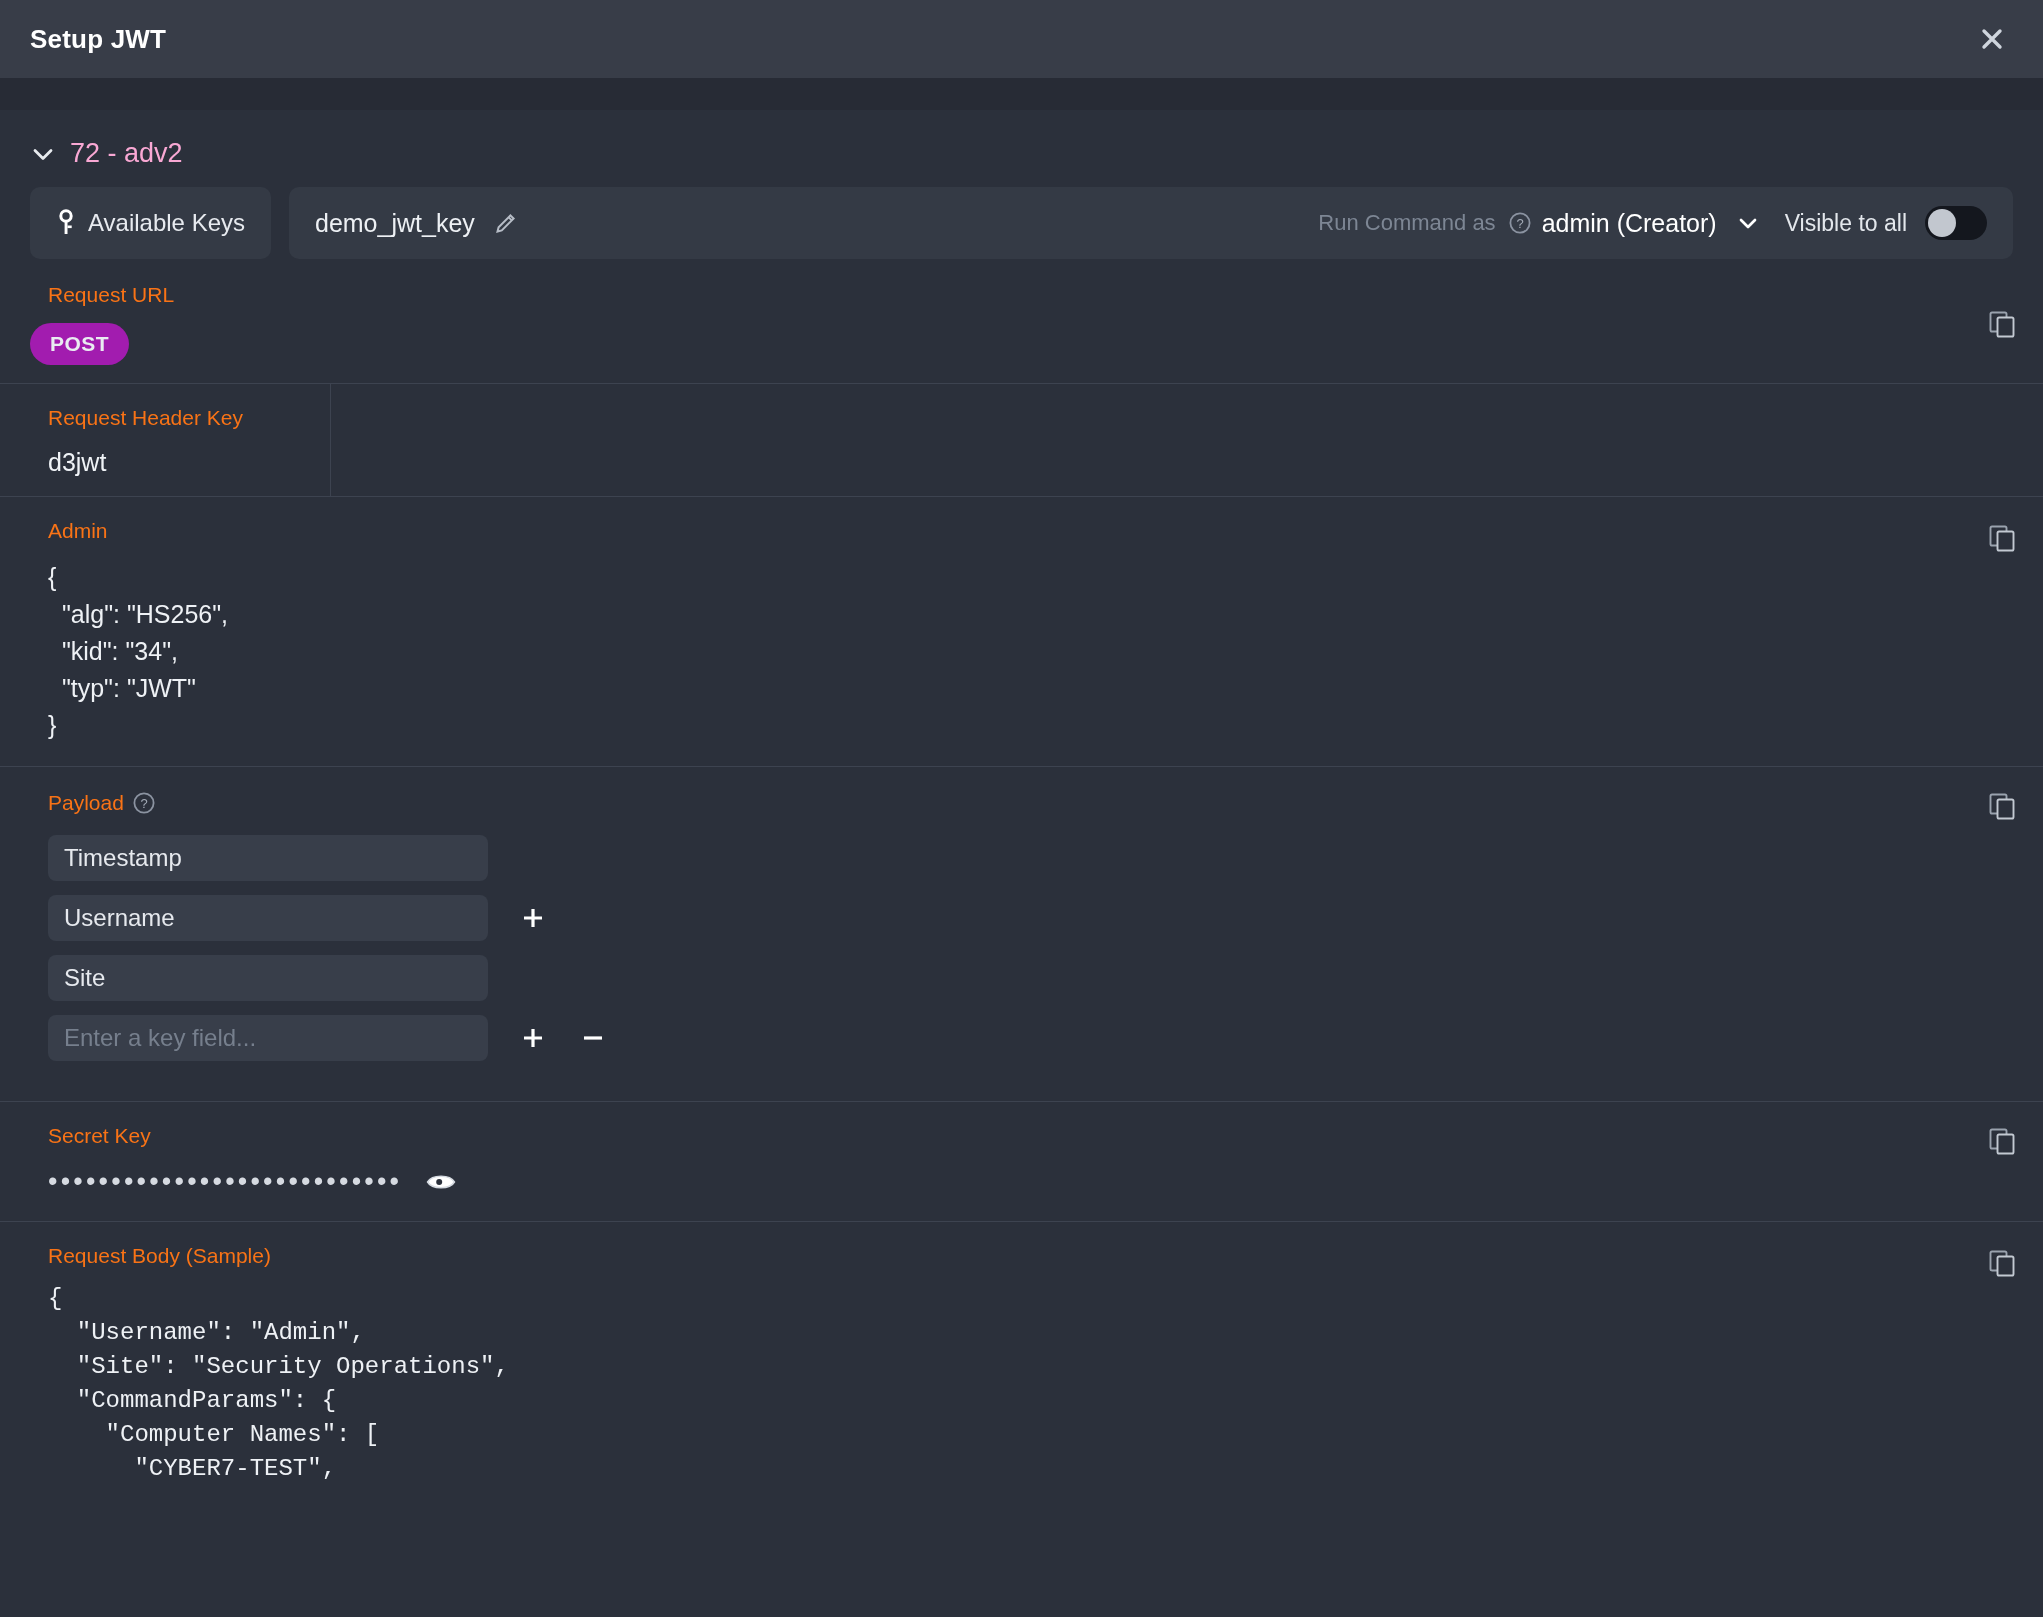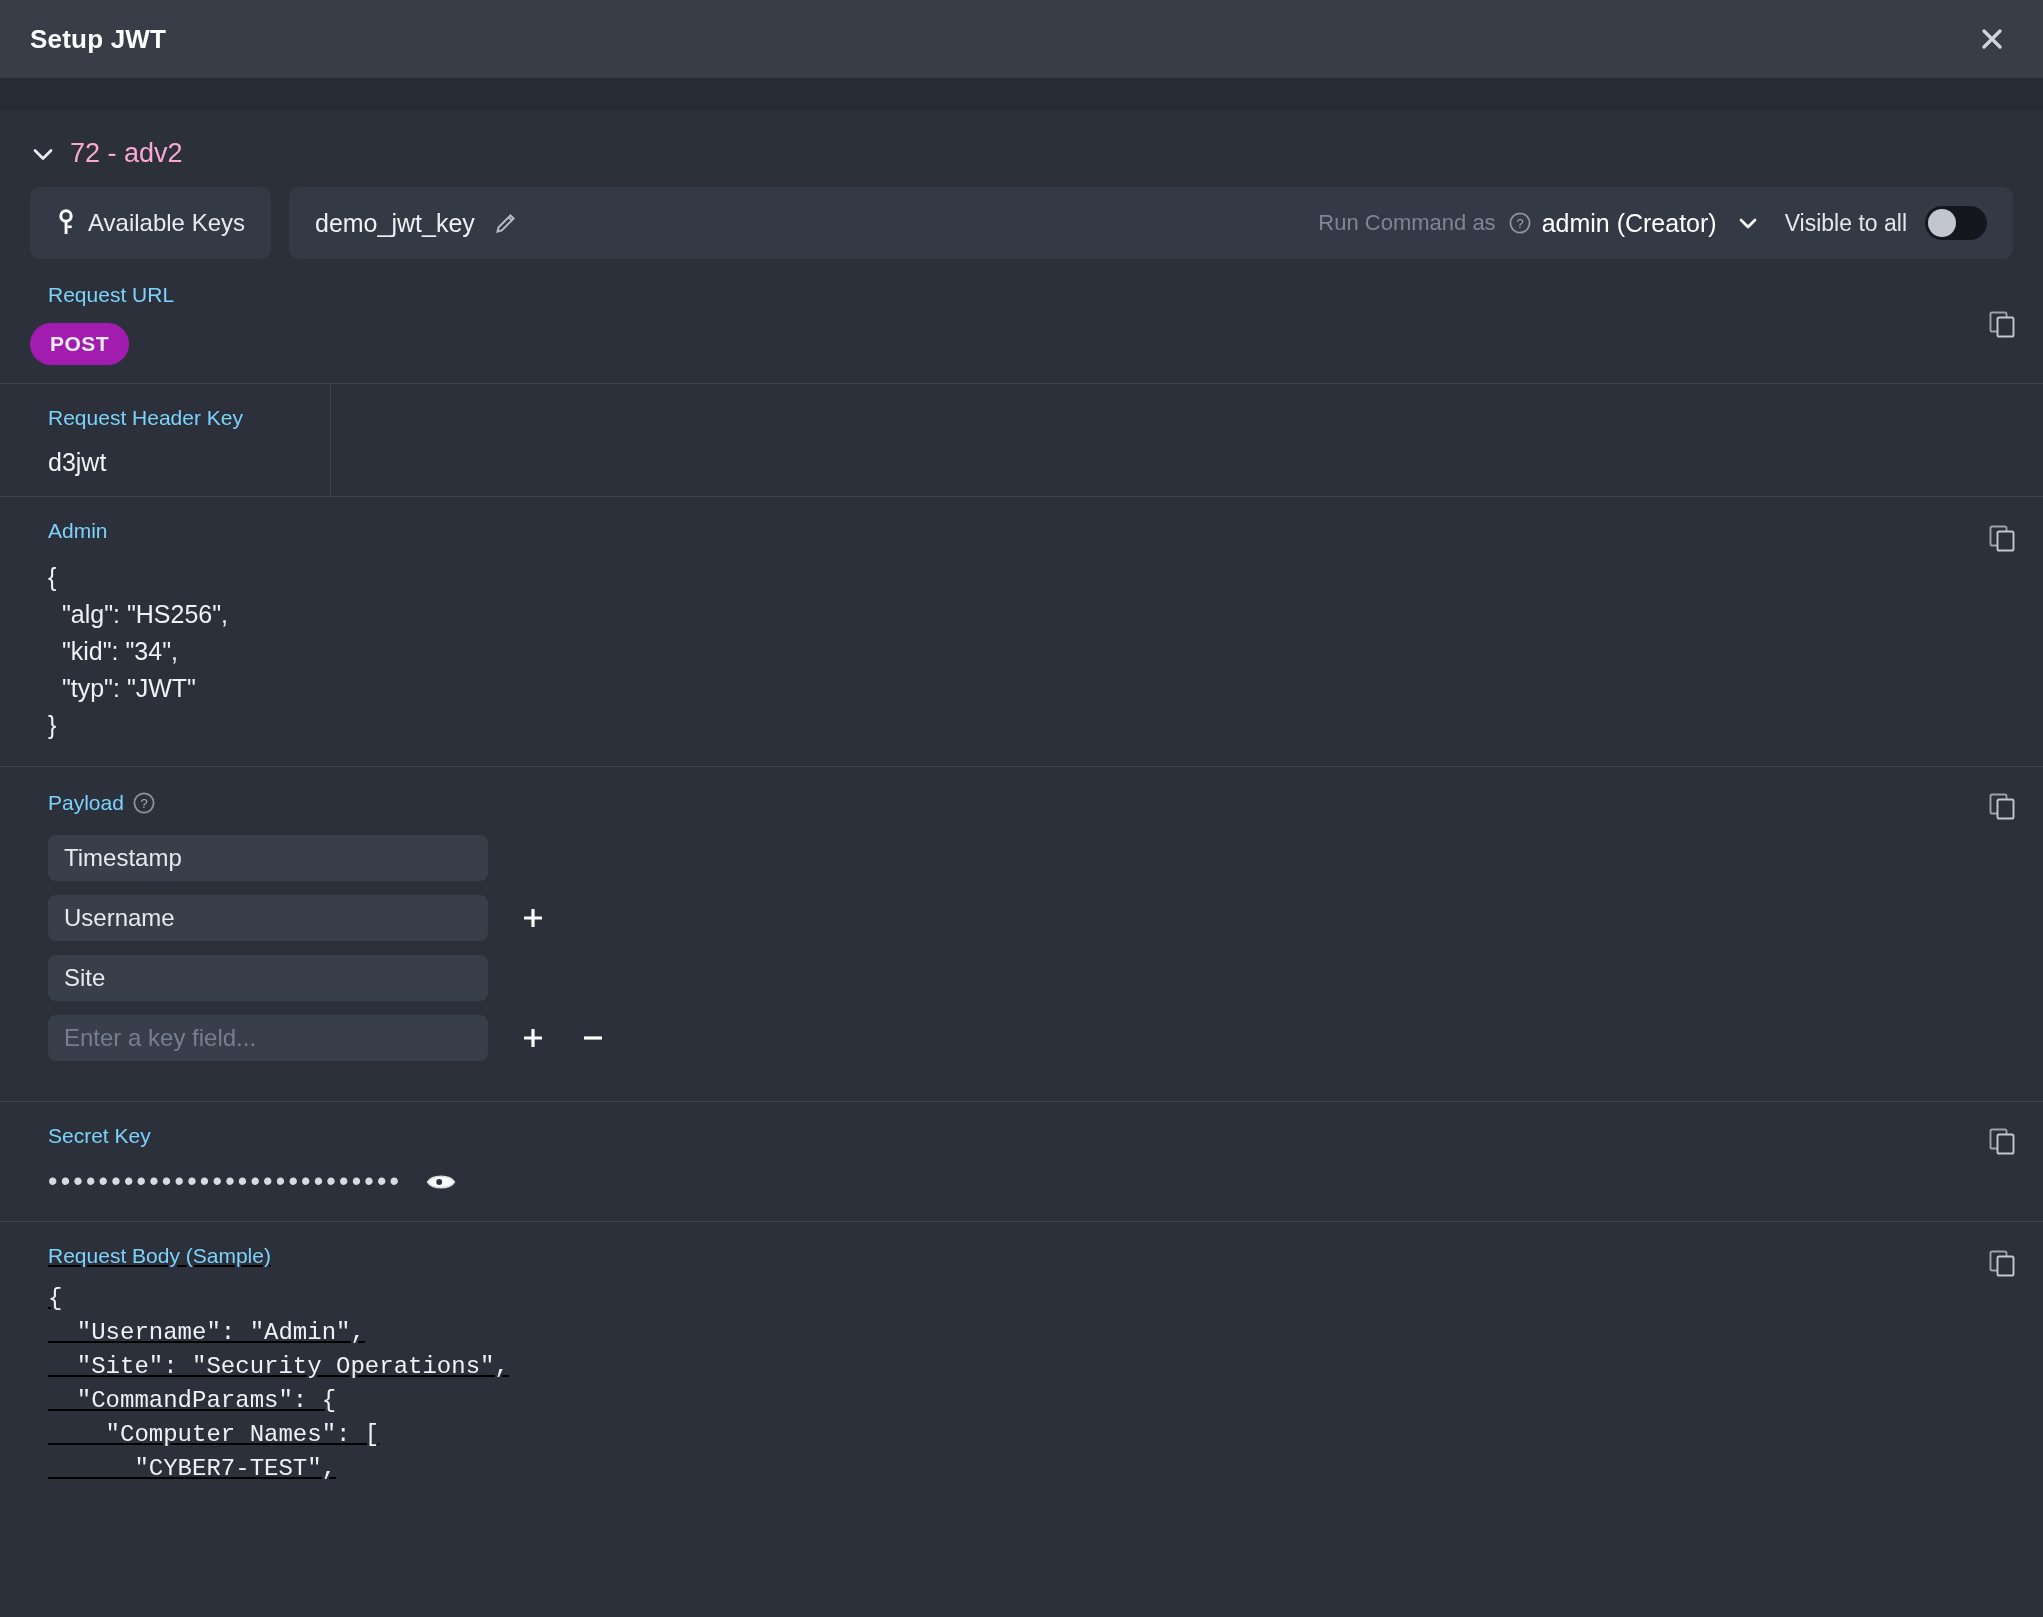--- a/index.html
+++ b/index.html
@@ -106,21 +106,21 @@
   }
   .toggle .knob {
     position: absolute; left: 3px; top: 3px;
     width: 28px; height: 28px; border-radius: 50%;
     background: #c2c7cf;
   }
 
   
   .section { position: relative; padding: 0 30px; }
   .sec-label {
-    font-size: 21px; color: #7dd3fc;
+    font-size: 21px; color: #f97316;
     display: flex; align-items: center; gap: 8px;
   }
   .hr {
     height: 1px; background: #3d4350;
     margin: 0 30px;
   }
   .copy-btn {
     position: absolute; right: 26px;
     cursor: pointer; display: block;
   }
@@ -202,21 +202,21 @@
   
   .secret-sec { padding: 22px 30px 26px 48px; position: relative; }
   .secret-row { display: flex; align-items: center; margin-top: 20px; }
   .dots {
     font-size: 27px; color: #d6dae1; letter-spacing: 3.2px;
     line-height: 1;
   }
   .eye-btn { margin-left: 24px; cursor: pointer; display: block; }
 
   
-  .rb-sec { padding: 22px 30px 0 48px; position: relative; text-decoration: underline; }
+  .rb-sec { padding: 22px 30px 0 48px; position: relative; }
   .json-mono {
     font-family: "Liberation Mono", "DejaVu Sans Mono", monospace;
     font-size: 24px; color: #eef1f5;
     line-height: 1.42;
     white-space: pre;
     margin-top: 14px;
   }
 </style>
 </head>
 <body>

